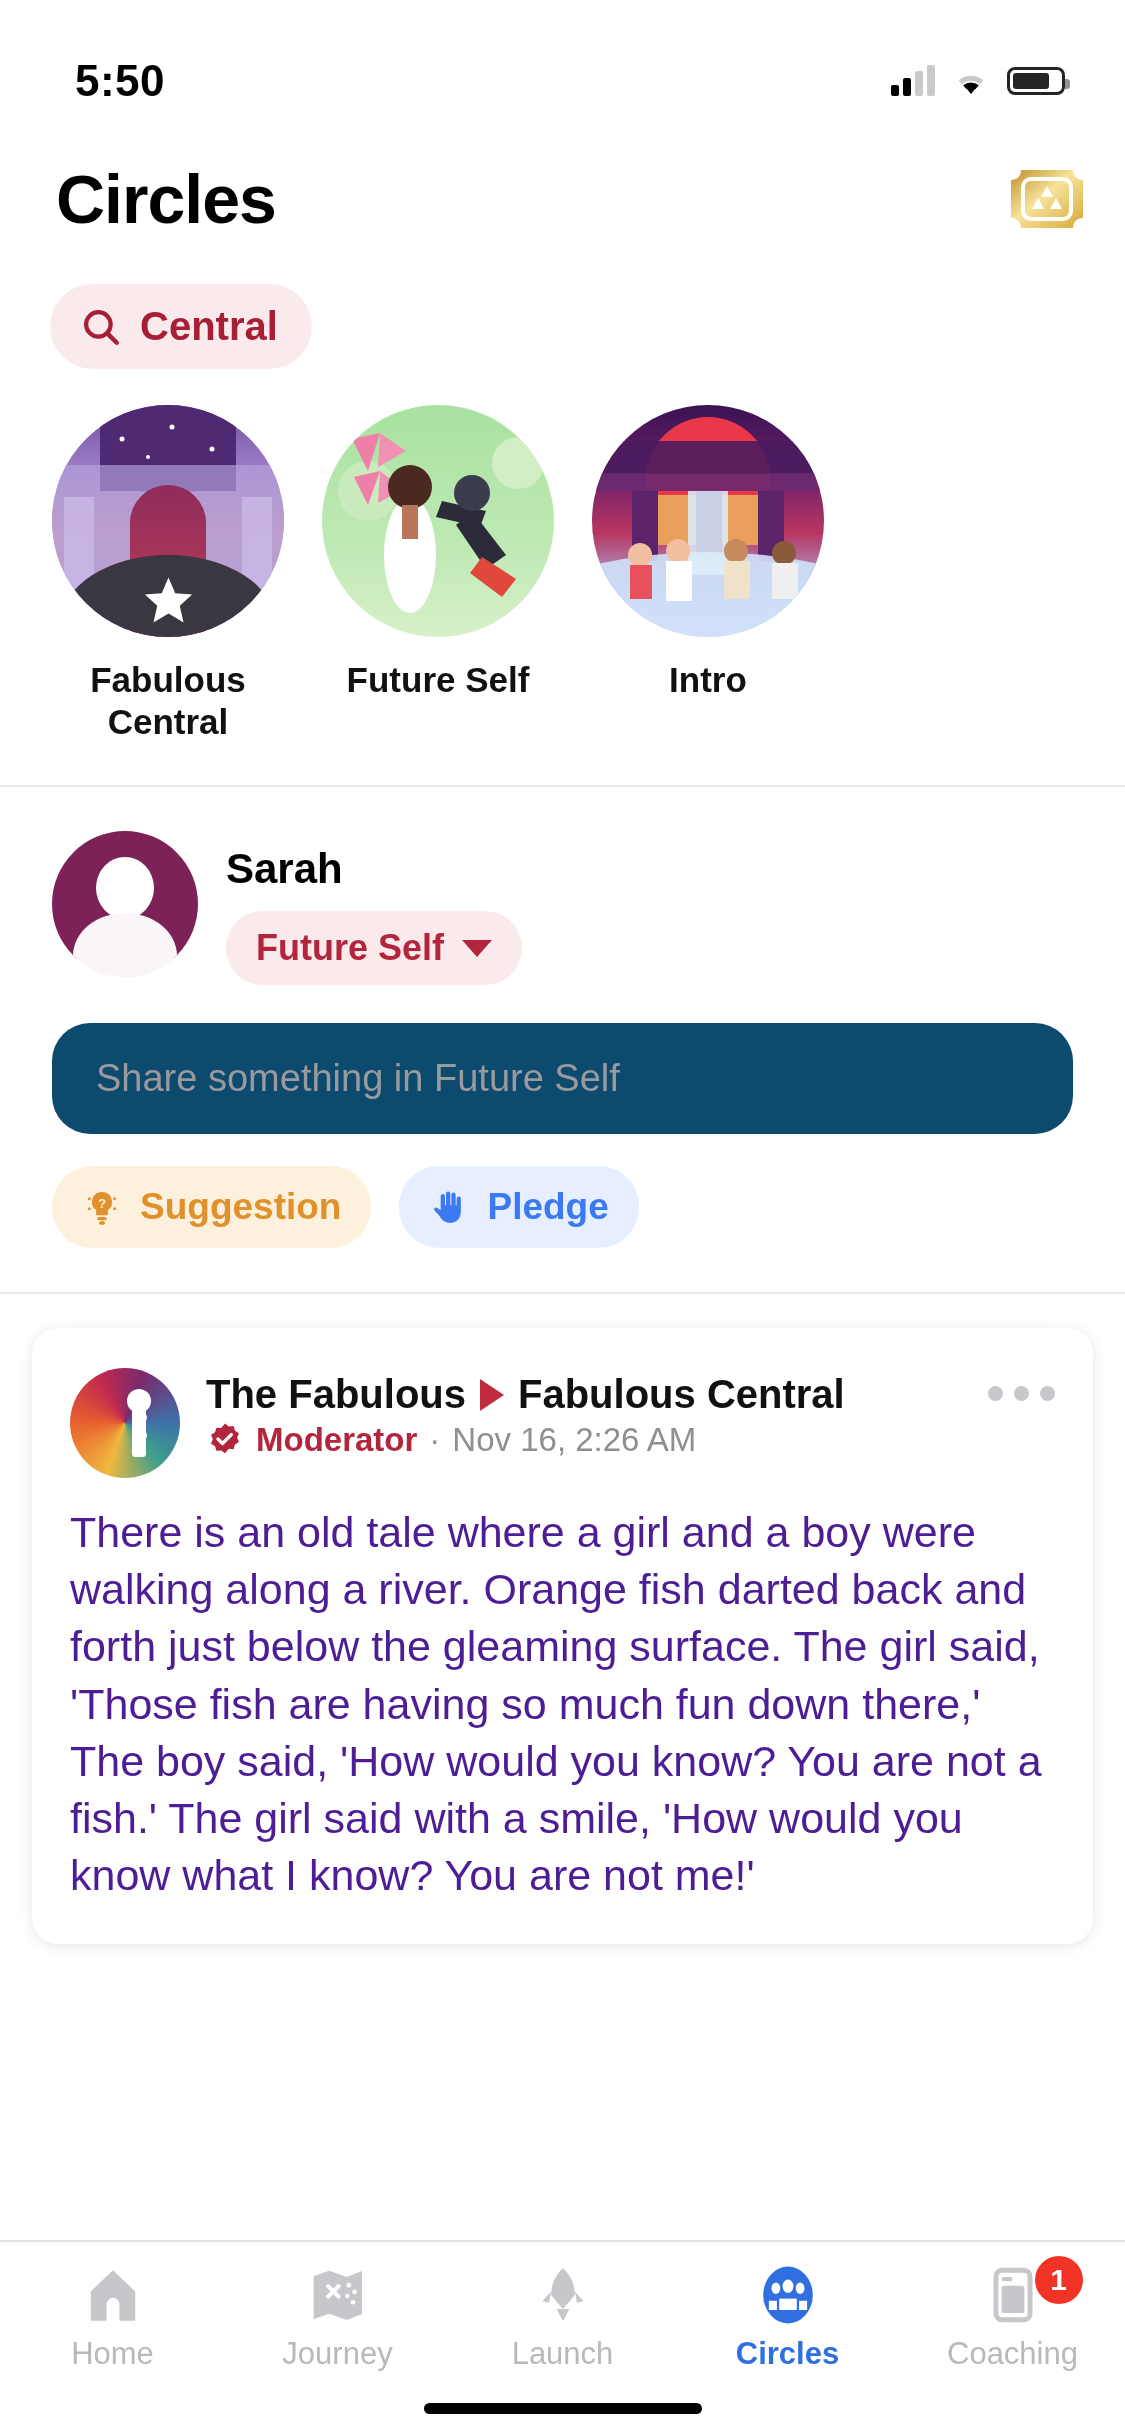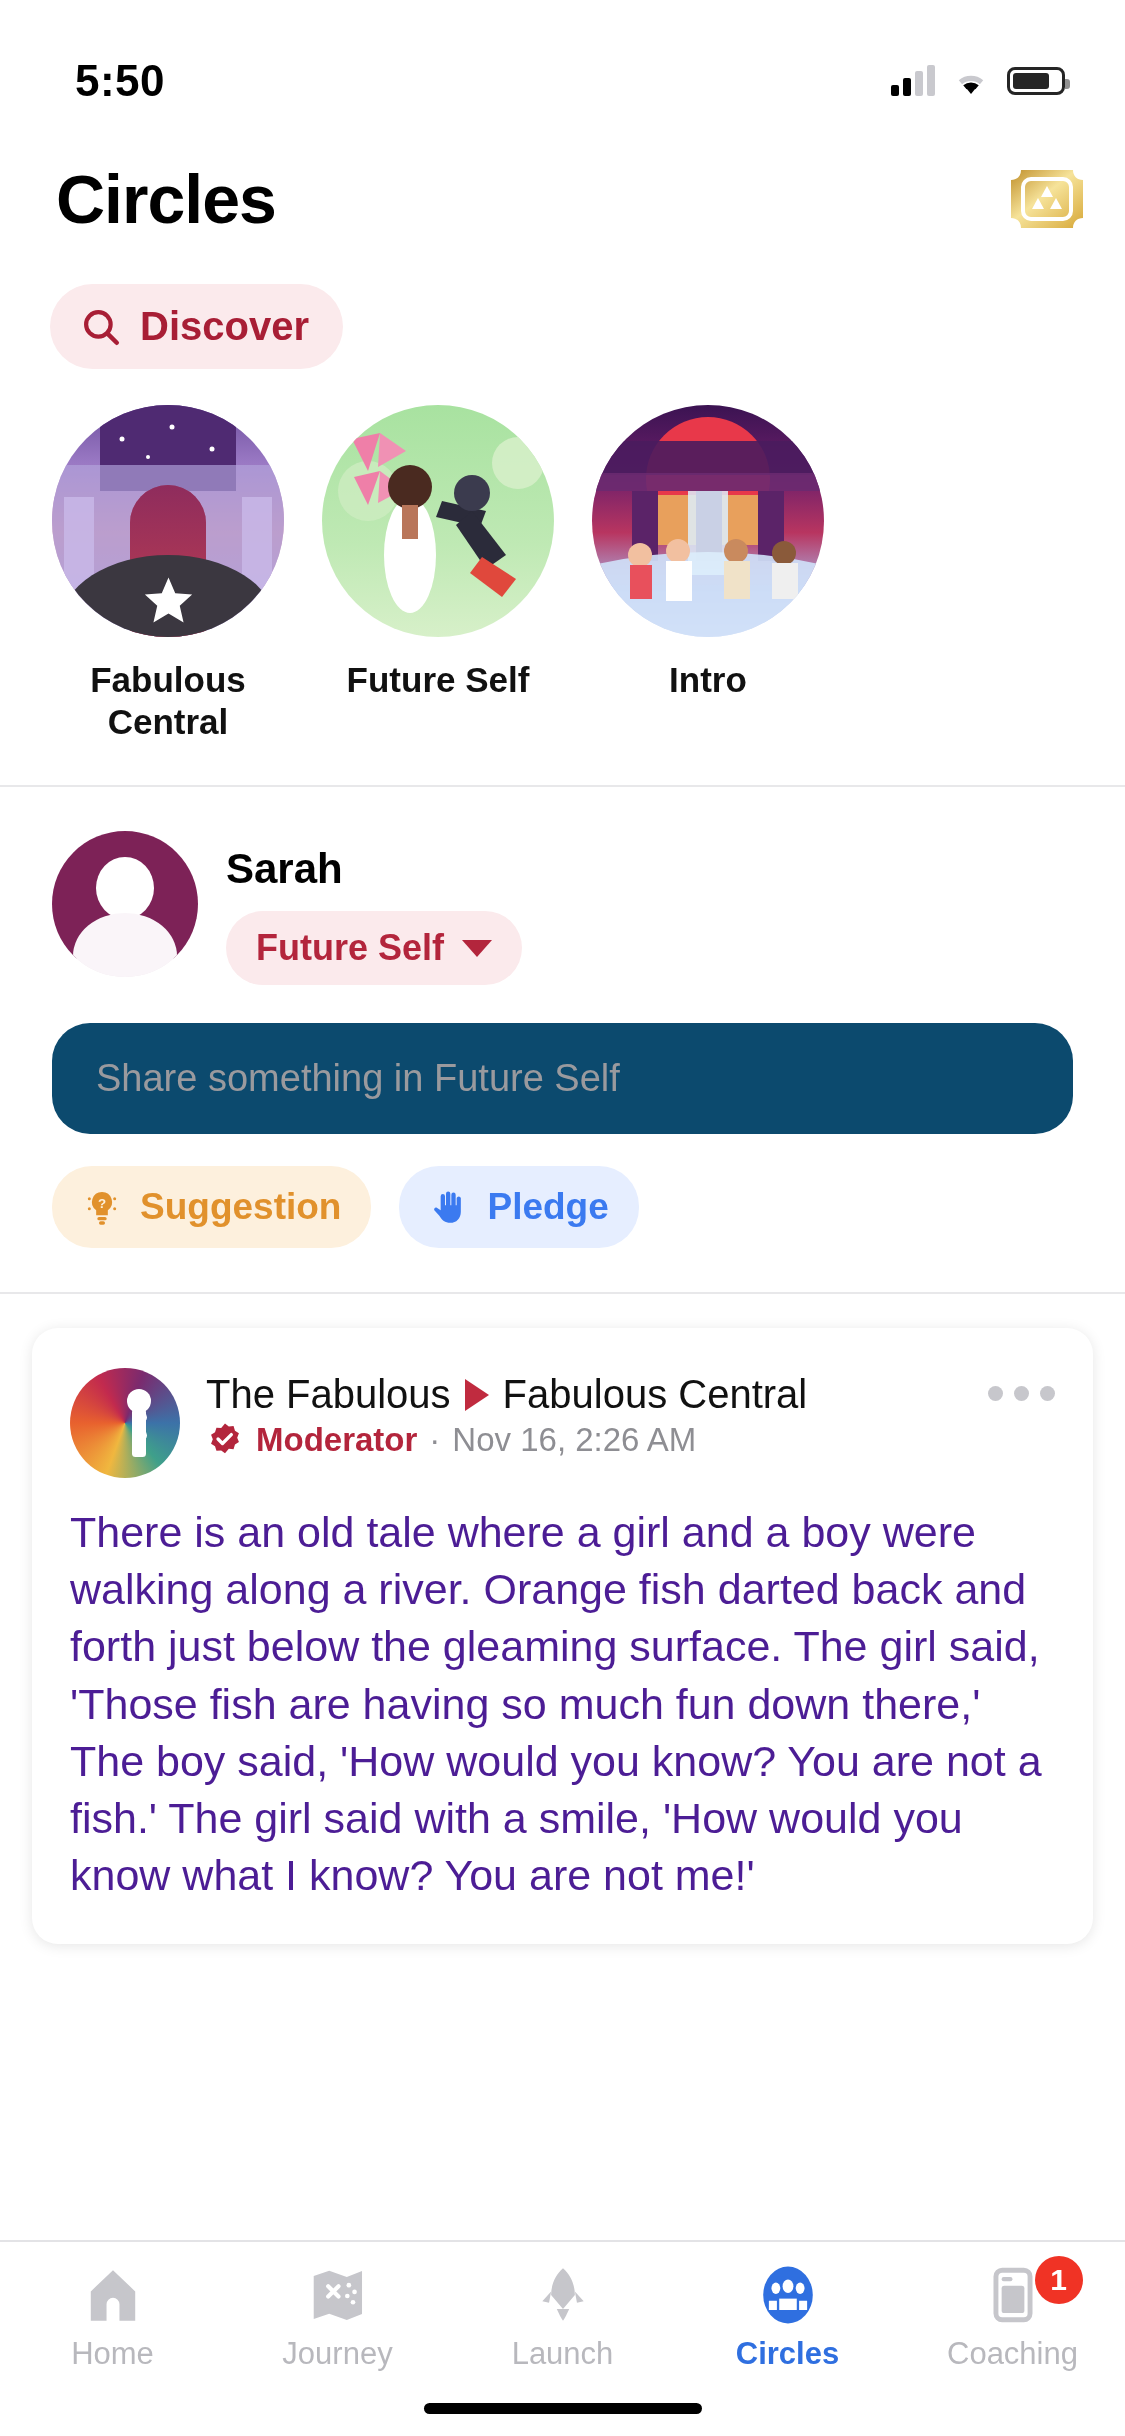--- a/index.html
+++ b/index.html
@@ -136,21 +136,21 @@
     background:#fff; border-radius:8px 8px 4px 4px;
   }
   .post-av .bird::before{
     content:""; position:absolute; left:-5px; top:-16px; width:24px; height:24px;
     background:#fff; border-radius:50%;
   }
   .post-av .dots{ position:absolute; left:62%; top:16%; }
   .post-av .dots i{ display:block; width:9px; height:9px; background:#fff;
                     border-radius:50%; margin:9px 0 0 0; }
   .post-head-txt { flex:1; padding-top:4px; }
-  .post-title { font-size: 40px; font-weight:400; color:#111; display:flex;
+  .post-title { font-size: 40px; font-weight:700; color:#111; display:flex;
                 align-items:center; gap:14px; flex-wrap:wrap; }
   .tri { width:0;height:0; border-top:16px solid transparent;
          border-bottom:16px solid transparent; border-left:24px solid #c02b3f; }
   .post-sub { margin-top:4px; display:flex; align-items:center; gap:12px;
               font-size:33px; color:#8e8e93; }
   .mod-badge { width:38px;height:38px; flex:0 0 auto; }
   .mod-txt { color:#b3253c; font-weight:600; }
   .kebab { display:flex; gap:11px; padding-top:18px; }
   .kebab i{ width:15px;height:15px;border-radius:50%;background:#c7c7cc;display:block; }
   .post-body {
@@ -223,21 +223,21 @@
       </svg>
     </div>
   </div>
 
   <div class="discover-wrap">
     <div class="discover">
       <svg viewBox="0 0 24 24" width="42" height="42">
         <circle cx="10.5" cy="10.5" r="7" fill="none" stroke="#a81e35" stroke-width="2.4"></circle>
         <line x1="15.6" y1="15.6" x2="21" y2="21" stroke="#a81e35" stroke-width="2.6" stroke-linecap="round"></line>
       </svg>
-      <span class="lbl">Discover</span>
+      <span class="lbl">Central</span>
     </div>
   </div>
 
   <div class="circles-row">
 
     <div class="circle-item">
       <div class="circ art1">
         <svg viewBox="0 0 232 232" width="232" height="232" style="position:absolute;inset:0;">
           <rect x="48" y="0" width="136" height="86" fill="#4f2a72"></rect>
           <rect x="0" y="60" width="232" height="172" fill="#b3a6dd" opacity=".65"></rect>

